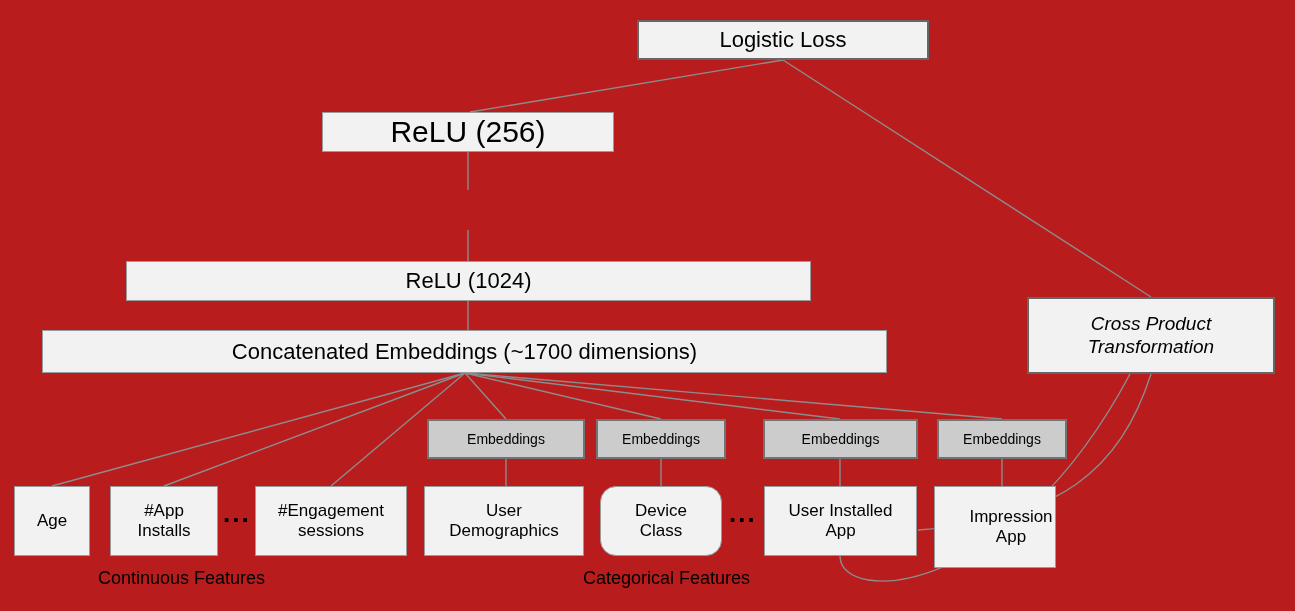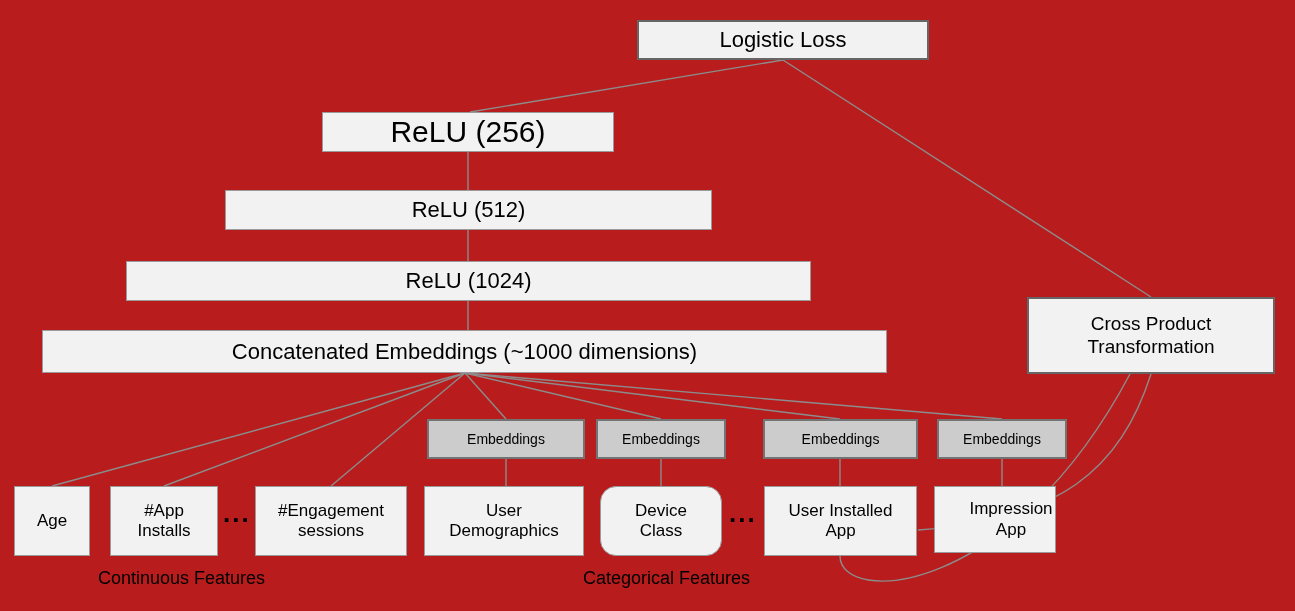--- a/index.html
+++ b/index.html
@@ -98,33 +98,30 @@
     </svg>
 
   <div class="node node-strong" id="n-logistic_loss" style="left: 637px; top: 20px; width: 292px; height: 40px; font-size: 22px;">
     <span class="node-label">Logistic Loss</span>
   </div>
 
   <div class="node node-light" id="n-relu_256" style="left: 322px; top: 112px; width: 292px; height: 40px; font-size: 30px;">
     <span class="node-label">ReLU (256)</span>
   </div>
 
-  <div class="node node-light" id="n-relu_512" style="left: 225px; top: 190px; width: 487px; height: 40px; font-size: 22px;">
-    <span class="node-label">ReLU (512)</span>
-  </div>
 
   <div class="node node-light" id="n-relu_1024" style="left: 126px; top: 261px; width: 685px; height: 40px; font-size: 22px;">
     <span class="node-label">ReLU (1024)</span>
   </div>
 
   <div class="node node-light" id="n-concat" style="left: 42px; top: 330px; width: 845px; height: 43px; font-size: 22px;">
-    <span class="node-label">Concatenated Embeddings (~1000 dimensions)</span>
+    <span class="node-label">Concatenated Embeddings (~1700 dimensions)</span>
   </div>
 
-  <div class="node node-strong" id="n-cross_product" style="left: 1027px; top: 297px; width: 248px; height: 77px; font-size: 19px;">
+  <div class="node node-strong" id="n-cross_product" style="left: 1027px; top: 297px; width: 248px; height: 77px; font-size: 19px; font-style: italic;">
     <span class="node-label">Cross Product
 Transformation</span>
   </div>
 
   <div id="embeddings-row">
       <div class="node node-embed" style="left: 427px; top: 419px; width: 158px; height: 40px; font-size: 14px;">
         <span class="node-label">Embeddings</span>
       </div>
       <div class="node node-embed" style="left: 596px; top: 419px; width: 130px; height: 40px; font-size: 14px;">
         <span class="node-label">Embeddings</span>
@@ -155,21 +152,21 @@
 Demographics</span>
       </div>
       <div class="node node-light" style="left: 600px; top: 486px; width: 122px; height: 70px; font-size: 17px; border-radius: 16px;">
         <span class="node-label">Device
 Class</span>
       </div>
       <div class="node node-light" style="left: 764px; top: 486px; width: 153px; height: 70px; font-size: 17px;">
         <span class="node-label">User Installed
 App</span>
       </div>
-      <div class="node node-light" style="left: 934px; top: 486px; width: 122px; height: 67px; font-size: 17px; padding-left: 32px;">
+      <div class="node node-light" style="left: 934px; top: 486px; width: 122px; height: 82px; font-size: 17px; padding-left: 32px;">
         <span class="node-label">Impression
 App</span>
       </div>
     </div>
   <div id="ellipses-row">
       <div class="ellipsis" style="left: 223px; top: 500px;">...</div>
       <div class="ellipsis" style="left: 729px; top: 500px;">...</div>
     </div>
   <div id="captions-row">
       <div class="group-caption" style="left: 98px; top: 568px;">Continuous Features</div>

